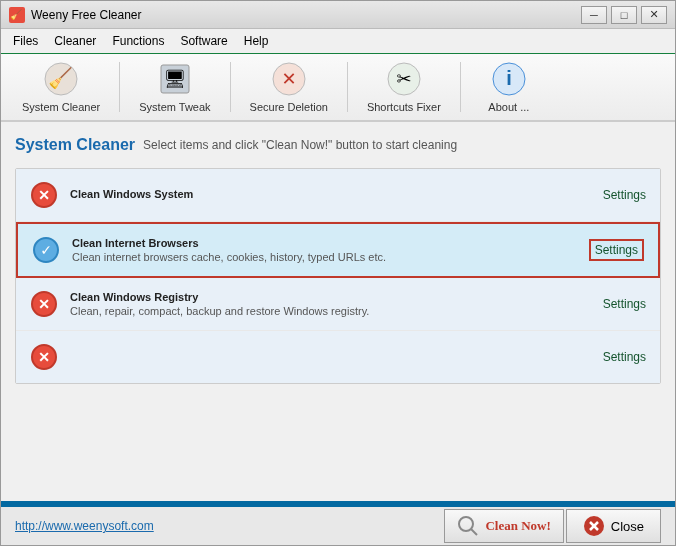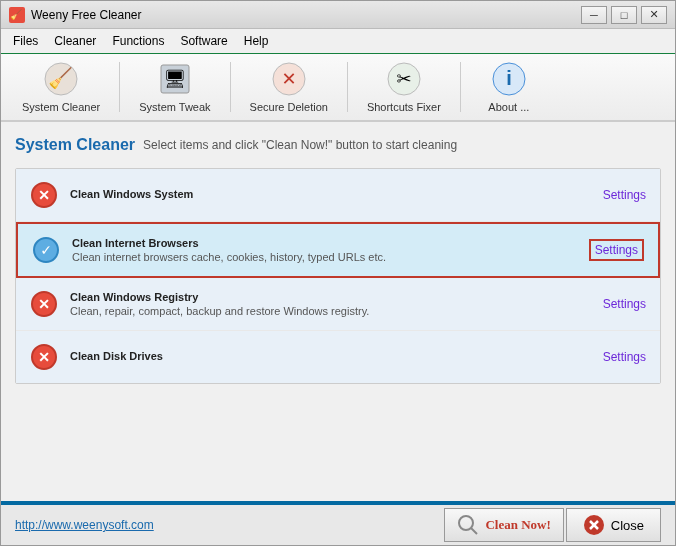--- a/index.html
+++ b/index.html
@@ -170,21 +170,21 @@
       font-weight: bold;
       font-size: 11px;
       color: #222;
       margin-bottom: 2px;
     }
     .item-desc {
       font-size: 11px;
       color: #555;
     }
     .settings-link {
-      color: #6d28d9;
+      color: #14532d;
       font-size: 12px;
       cursor: pointer;
       text-decoration: none;
       white-space: nowrap;
     }
     .settings-link.highlighted {
       border: 2px solid #c0392b;
       padding: 2px 4px;
     }
 
@@ -212,21 +212,21 @@
       display: flex;
       align-items: center;
       justify-content: center;
       color: white;
       font-size: 14px;
     }
 
     .footer {
       height: 44px;
       background: #e8e8e8;
-      border-top: 4px solid #0369a1;
+      border-top: 6px solid #0369a1;
       display: flex;
       align-items: center;
       padding: 0 14px;
     }
     .footer-link {
       color: #1a6aad;
       font-size: 12px;
       text-decoration: underline;
       cursor: pointer;
     }
@@ -377,21 +377,20 @@
           <div class="item-desc">Clean, repair, compact, backup and restore Windows registry.</div>
         </div>
         <a class="settings-link">Settings</a>
       </div>
 
       <div class="clean-item">
         <div class="item-icon">
           <div class="icon-x">✕</div>
         </div>
         <div class="item-text">
-          <div class="item-title">Clean Disk Drives</div>
         </div>
         <a class="settings-link">Settings</a>
       </div>
 
     </div>
   </div>
 
   <div class="footer">
     <a class="footer-link">http://www.weenysoft.com</a>
     <div class="footer-right">

